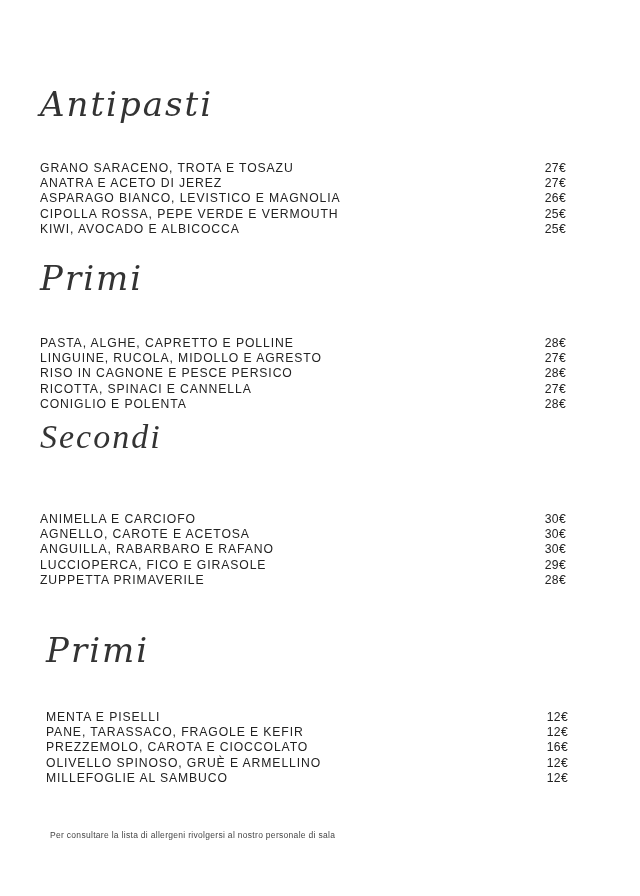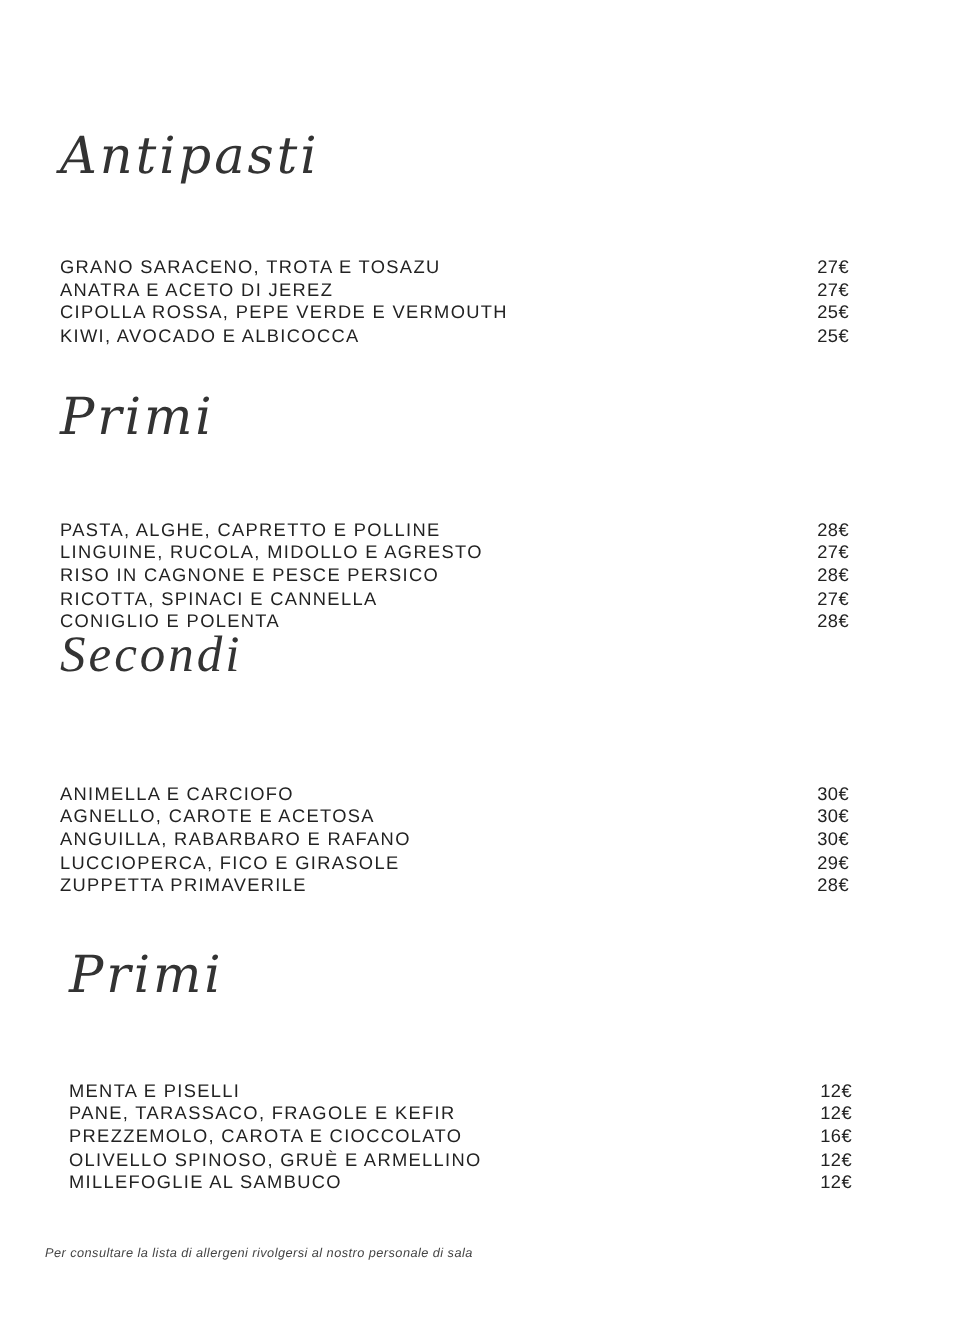--- a/index.html
+++ b/index.html
@@ -1,39 +1,43 @@
 <!DOCTYPE html>
 <html><head>
 <meta charset="utf-8">
 <style>
   html, body { margin:0; padding:0; }
   body { width:640px; height:896px; background:#ffffff; position:relative; overflow:hidden;
          font-family:"Liberation Sans", sans-serif; color:#222; }
   .heading { position:absolute; font-family:"DejaVu Serif", serif; font-style:italic;
              font-weight:300; color:#333; font-size:34px; letter-spacing:2px; }
-  .items { position:absolute; left:40px; width:526px;margin-top:10px; }
+  .items { position:absolute; left:40px; width:526px; }
   .row { display:flex; justify-content:space-between; height:15.2px; line-height:15.2px;
          font-size:12.2px; letter-spacing:0.9px; }
   .row .name { text-transform:uppercase; }
   .row .price { letter-spacing:0.3px; }
-  .footer { position:absolute; left:30px; top:830px; font-size:8.5px; font-style:italic;
+  .footer { position:absolute; left:50px; top:830px; font-size:8.5px; 
             color:#444; letter-spacing:0.3px; }
 </style>
 </head>
 <body>
 
 <div class="heading" style="left:40px;top:84px;font-style:italic;">Antipasti</div>
 <div class="items" style="top:161px;">
   <div class="row">
       <span class="name">GRANO SARACENO, TROTA E TOSAZU</span>
       <span class="price">27€</span>
     </div>
   <div class="row">
       <span class="name">ANATRA E ACETO DI JEREZ</span>
       <span class="price">27€</span>
+    </div>
+  <div class="row">
+      <span class="name">ASPARAGO BIANCO, LEVISTICO E MAGNOLIA</span>
+      <span class="price">26€</span>
     </div>
   <div class="row">
       <span class="name">CIPOLLA ROSSA, PEPE VERDE E VERMOUTH</span>
       <span class="price">25€</span>
     </div>
   <div class="row">
       <span class="name">KIWI, AVOCADO E ALBICOCCA</span>
       <span class="price">25€</span>
     </div>
 </div>

